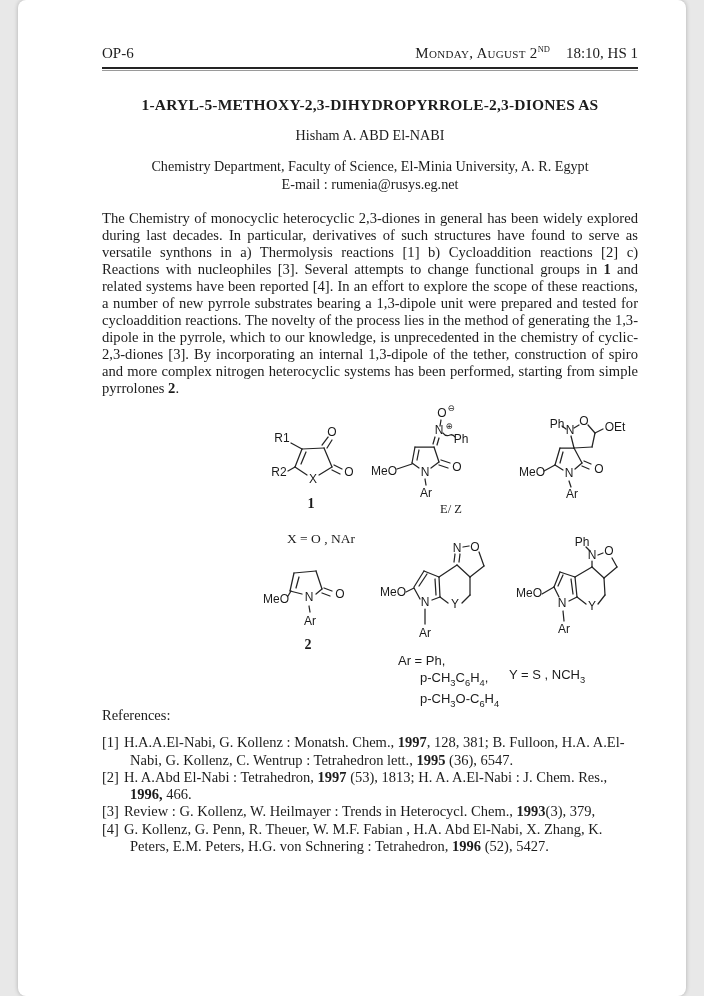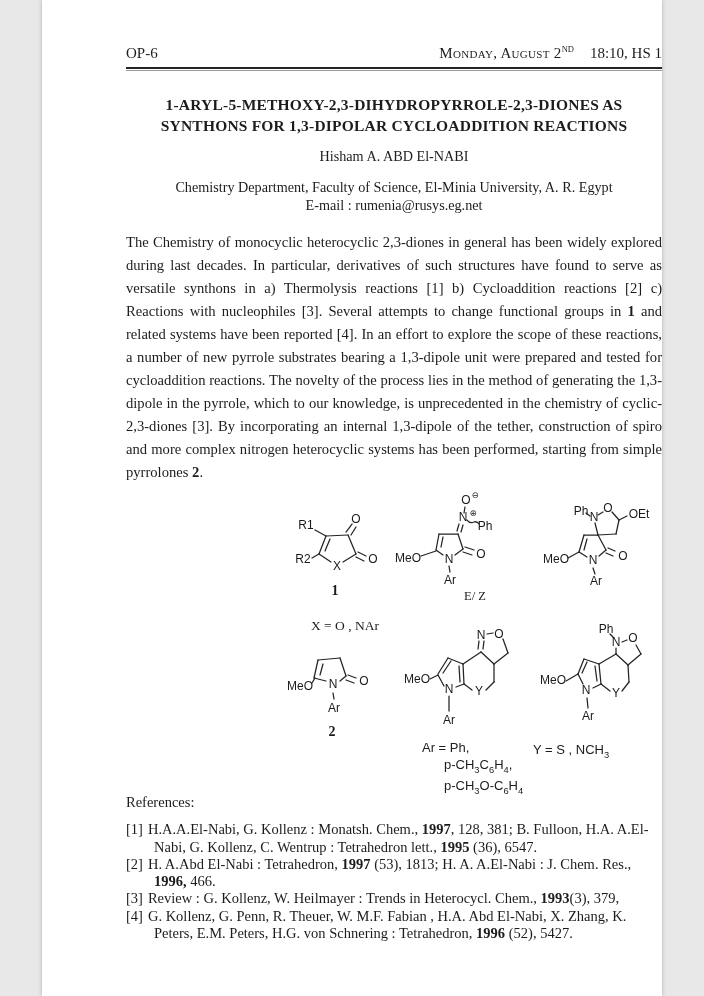--- a/index.html
+++ b/index.html
@@ -1,33 +1,33 @@
 <!DOCTYPE html>
 <html><head>
 <meta charset="utf-8">
 <style>
   html,body{margin:0;padding:0;background:#e8e8e8;}
-  .page{position:relative;width:620px;height:996px;background:#ffffff;color:#1c1c1c;
+  .page{position:relative;width:668px;height:996px;background:#ffffff;color:#1c1c1c;
         font-family:"Liberation Serif","DejaVu Serif",serif;overflow:hidden;margin:0 auto;
-        box-shadow:0 0 4px rgba(0,0,0,.25);}
+        box-shadow:0 0 4px rgba(0,0,0,.25);border-radius:8px;}
   .content{width:536px;margin-left:84px;padding-top:44px;}
   
   .hdr{display:flex;justify-content:space-between;align-items:baseline;font-size:15px;}
   .hdr .right{white-space:nowrap;}
   .smallcaps{font-variant:small-caps;letter-spacing:.3px;}
   .hdr sup{font-size:8.5px;vertical-align:super;letter-spacing:0;margin-top:40px;}
   .hdr .time{margin-left:16px;}
   .rule{margin-top:5px;height:1px;border-top:2px solid #242424;border-bottom:1px solid #9a9a9a;}
   
   .title{margin-top:23px;text-align:center;font-weight:bold;font-size:15.5px;line-height:21px;letter-spacing:.2px;}
   .author{margin-top:12px;text-align:center;font-size:14.2px;}
   .affil{margin-top:13px;text-align:center;font-size:14.2px;line-height:18px;}
   .email{text-align:center;font-size:14.2px;line-height:18px;}
   
-  .abstract{margin-top:17px;font-size:14.6px;line-height:23px;text-align:justify;}
+  .abstract{margin-top:17px;font-size:14.6px;line-height:17px;text-align:justify;}
   .abstract b{font-weight:bold;}
   
   .scheme{position:relative;height:310px;}
   .scheme svg{position:absolute;overflow:visible;}
   .scheme svg path,.scheme svg line{stroke:#242424;stroke-width:1.25;fill:none;stroke-linecap:round;}
   .scheme svg text{font-family:"Liberation Sans","DejaVu Sans",sans-serif;font-size:12px;fill:#1a1a1a;text-anchor:middle;}
   .scheme svg text.charge{font-size:8.5px;}
   .scheme svg text.num{font-family:"Liberation Serif","DejaVu Serif",serif;font-weight:bold;font-size:14px;}
   .scheme svg text.ez{font-family:"Liberation Serif","DejaVu Serif",serif;font-size:12.5px;}
   .schemelabel{position:absolute;font-size:13px;font-family:Liberation Sans, sans-serif;line-height:16.5px;}
@@ -49,21 +49,20 @@
   <div class="content">
 
     <div class="hdr">
       <span>OP-6</span>
       <span class="right"><span class="smallcaps">Monday, August 2</span><sup>ND</sup><span class="time">18:10, HS 1</span></span>
     </div>
     <div class="rule"></div>
 
     <div class="title">
       <div>1-ARYL-5-METHOXY-2,3-DIHYDROPYRROLE-2,3-DIONES AS</div>
-      <div>SYNTHONS FOR 1,3-DIPOLAR CYCLOADDITION REACTIONS</div>
     </div>
 
     <div class="author">Hisham A. ABD El-NABI</div>
     <div class="affil">Chemistry Department, Faculty of Science, El-Minia University, A. R. Egypt</div>
     <div class="email">E-mail : rumenia@rusys.eg.net</div>
 
     <div class="abstract"><span>The Chemistry of monocyclic heterocyclic 2,3-diones in general has been widely explored during last decades. In particular, derivatives of such structures have found to serve as versatile synthons in a) Thermolysis reactions [1] b) Cycloaddition reactions [2] c) Reactions with nucleophiles [3]. Several attempts to change functional groups in </span><b>1</b><span> and related systems have been reported [4]. In an effort to explore the scope of these reactions, a number of new pyrrole substrates bearing a 1,3-dipole unit were prepared and tested for cycloaddition reactions. The novelty of the process lies in the method of generating the 1,3-dipole in the pyrrole, which to our knowledge, is unprecedented in the chemistry of cyclic-2,3-diones [3]. By incorporating an internal 1,3-dipole of the tether, construction of spiro and more complex nitrogen heterocyclic systems has been performed, starting from simple pyrrolones </span><b>2</b><span>.</span></div>
 
     <div class="scheme">
 
@@ -230,21 +229,21 @@
         <text x="52" y="74">N</text>
         <text x="82" y="77">Y</text>
         <text x="54" y="100">Ar</text>
       </svg>
 
       <div class="schemelabel" style="left:296px;top:256px">
         <div><span>Ar = Ph,</span></div>
         <div class="indent"><span>p-CH</span><sub>3</sub><span>C</span><sub>6</sub><span>H</span><sub>4</sub><span>,</span></div>
         <div class="indent"><span>p-CH</span><sub>3</sub><span>O-C</span><sub>6</sub><span>H</span><sub>4</sub></div>
       </div>
-      <div class="schemelabel" style="left:407px;top:258px"><span>Y = S , NCH</span><sub>3</sub></div>
+      <div class="schemelabel" style="left:407px;top:270px"><span>Y = S , NCH</span><sub>3</sub></div>
 
     </div>
 
     <div class="refs">
       <div class="heading">References:</div>
       <div class="ref-item"><span class="ref-marker">[1]</span><span><span>H.A.A.El-Nabi, G. Kollenz : Monatsh. Chem., </span><b>1997</b><span>, 128, 381; B. Fulloon, H.A. A.El-Nabi, G. Kollenz, C. Wentrup : Tetrahedron lett., </span><b>1995</b><span> (36), 6547.</span></span></div>
       <div class="ref-item"><span class="ref-marker">[2]</span><span><span>H. A.Abd El-Nabi : Tetrahedron, </span><b>1997</b><span> (53), 1813; H. A. A.El-Nabi : J. Chem. Res., </span><b>1996,</b><span> 466.</span></span></div>
       <div class="ref-item"><span class="ref-marker">[3]</span><span><span>Review : G. Kollenz, W. Heilmayer : Trends in Heterocycl. Chem., </span><b>1993</b><span>(3), 379,</span></span></div>
       <div class="ref-item"><span class="ref-marker">[4]</span><span><span>G. Kollenz, G. Penn, R. Theuer, W. M.F. Fabian , H.A. Abd El-Nabi, X. Zhang, K. Peters, E.M. Peters,  H.G. von Schnering : Tetrahedron, </span><b>1996</b><span> (52), 5427.</span></span></div>
     </div>

